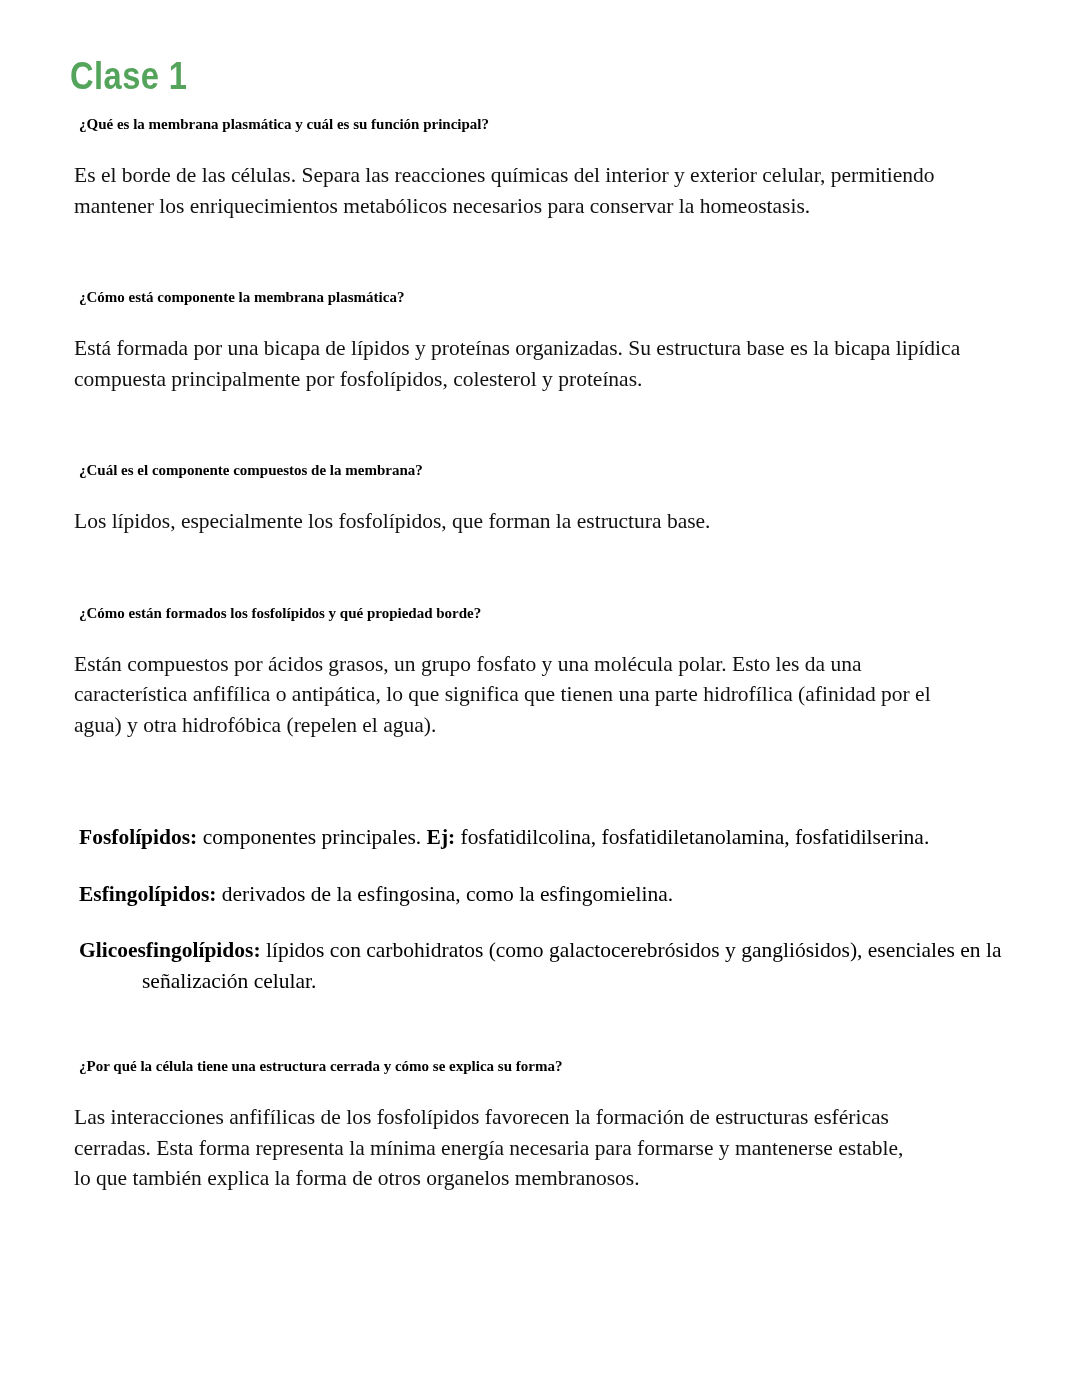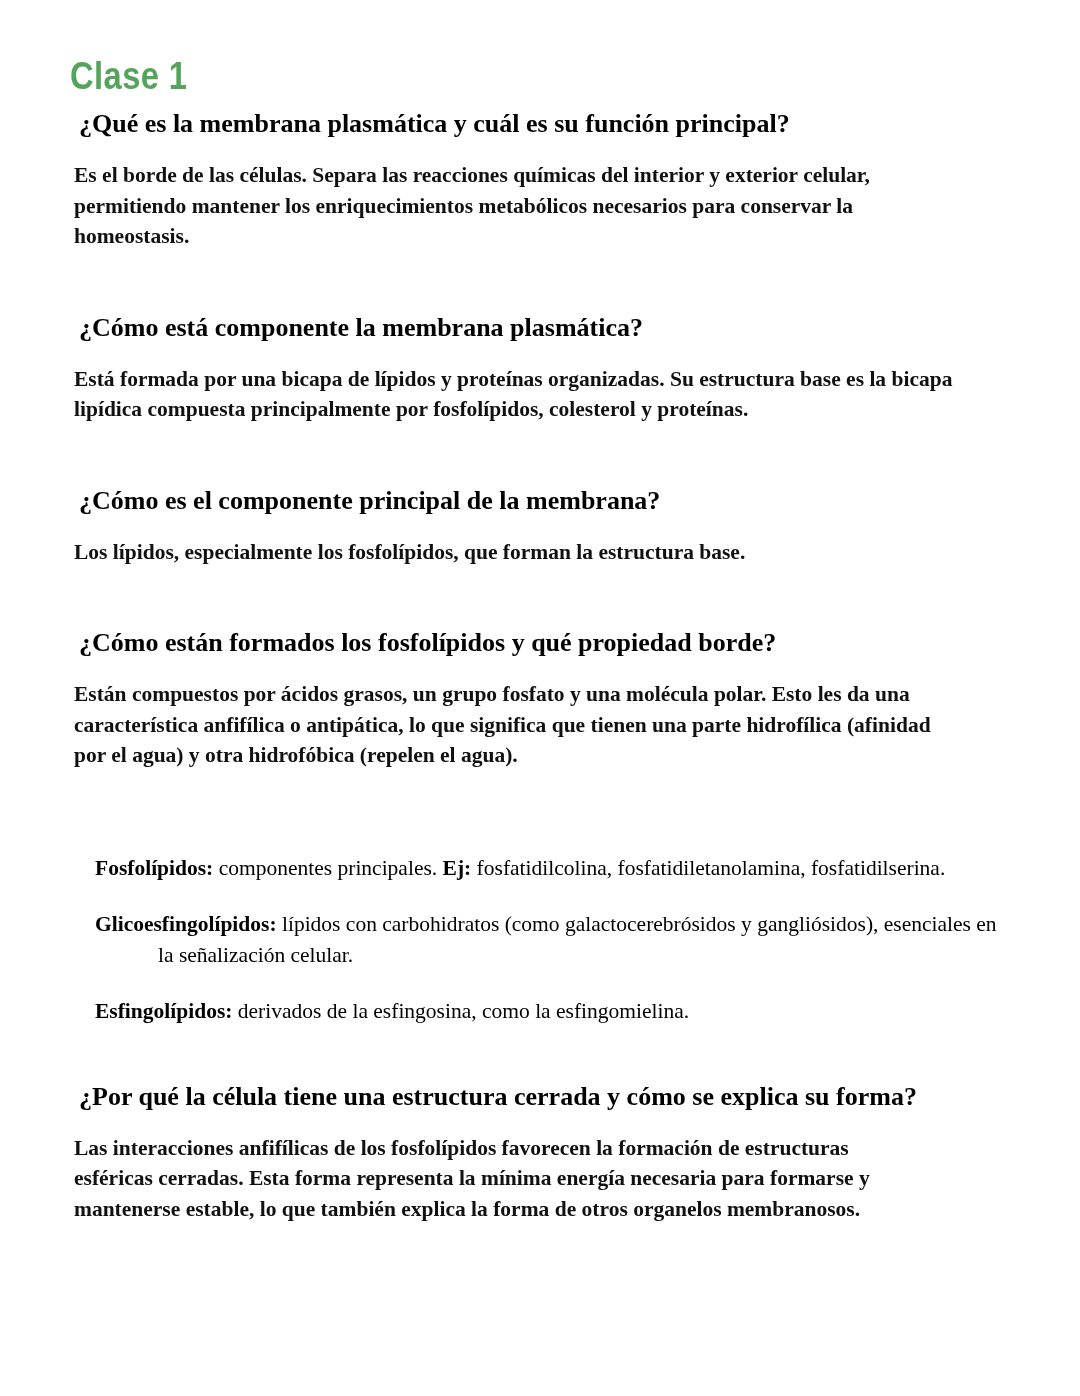--- a/index.html
+++ b/index.html
@@ -49,31 +49,31 @@
     width: 1080px;
   }
 
   .qa-block {
     padding: 0 66px 0 74px;
   }
 
   .qa-heading {
     font-family: "Liberation Serif", "DejaVu Serif", serif;
     font-weight: 700;
-    font-size: 26px;
+    font-size: 15px;
     line-height: 28px;
     margin: 0 0 0 5px;
     padding: 0;
     text-indent: 0;
     color: #000;
   }
 
   .qa-answer {
     font-family: "Liberation Serif", "DejaVu Serif", serif;
-    font-weight: 700;
+    font-weight: 400;
     font-size: 21.5px;
     line-height: 30.5px;
     margin: 22px 0 0 0;
     padding: 0;
     max-width: 890px;
     color: #111;
   }
 
   .qa-answer.narrow { max-width: 860px; }
   .qa-answer.narrow2 { max-width: 845px; }
@@ -81,21 +81,21 @@
   .lipid-list {
     margin: 20px 0 0 0;
     padding: 0;
     list-style: none;
   }
 
   .lipid-item {
     font-family: "Liberation Serif", "DejaVu Serif", serif;
     font-size: 21.5px;
     line-height: 30.5px;
-    margin: 0 0 26px 21px;
+    margin: 0 0 26px 5px;
     padding-left: 63px;
     text-indent: -63px;
     max-width: 895px;
   }
   .lipid-item:last-child { margin-bottom: 0; }
 
   .lipid-term {
     font-weight: 700;
   }
 
@@ -120,21 +120,21 @@
     <div class="gap-lg"></div>
 
     <section class="qa-block">
       <p class="qa-heading">¿Cómo está componente la membrana plasmática?</p>
       <p class="qa-answer">Está formada por una bicapa de lípidos y proteínas organizadas. Su estructura base es la bicapa lipídica compuesta principalmente por fosfolípidos, colesterol y proteínas.</p>
     </section>
 
     <div class="gap-lg"></div>
 
     <section class="qa-block">
-      <p class="qa-heading">¿Cómo es el componente principal de la membrana?</p>
+      <p class="qa-heading">¿Cuál es el componente compuestos de la membrana?</p>
       <p class="qa-answer">Los lípidos, especialmente los fosfolípidos, que forman la estructura base.</p>
     </section>
 
     <div class="gap-lg"></div>
 
     <section class="qa-block">
       <p class="qa-heading">¿Cómo están formados los fosfolípidos y qué propiedad borde?</p>
       <p class="qa-answer narrow">Están compuestos por ácidos grasos, un grupo fosfato y una molécula polar. Esto les da una característica anfifílica o antipática, lo que significa que tienen una parte hidrofílica (afinidad por el agua) y otra hidrofóbica (repelen el agua).</p>
     </section>
 
@@ -142,25 +142,25 @@
 
     <section class="qa-block">
 
       <ul class="lipid-list">
 
         <li class="lipid-item">
           <span class="lipid-term">Fosfolípidos:</span><span> componentes principales. </span><span class="inline-bold">Ej:</span><span> fosfatidilcolina, fosfatidiletanolamina, fosfatidilserina.</span>
         </li>
 
         <li class="lipid-item">
-          <span class="lipid-term">Glicoesfingolípidos:</span><span> lípidos con carbohidratos (como galactocerebrósidos y gangliósidos), esenciales en la señalización celular.</span>
+          <span class="lipid-term">Esfingolípidos:</span><span> derivados de la esfingosina, como la esfingomielina.</span>
         </li>
 
         <li class="lipid-item">
-          <span class="lipid-term">Esfingolípidos:</span><span> derivados de la esfingosina, como la esfingomielina.</span>
+          <span class="lipid-term">Glicoesfingolípidos:</span><span> lípidos con carbohidratos (como galactocerebrósidos y gangliósidos), esenciales en la señalización celular.</span>
         </li>
 
       </ul>
     </section>
 
     <div class="gap-md"></div>
 
     <section class="qa-block">
       <p class="qa-heading">¿Por qué la célula tiene una estructura cerrada y cómo se explica su forma?</p>
       <p class="qa-answer narrow2">Las interacciones anfifílicas de los fosfolípidos favorecen la formación de estructuras esféricas cerradas. Esta forma representa la mínima energía necesaria para formarse y mantenerse estable, lo que también explica la forma de otros organelos membranosos.</p>

